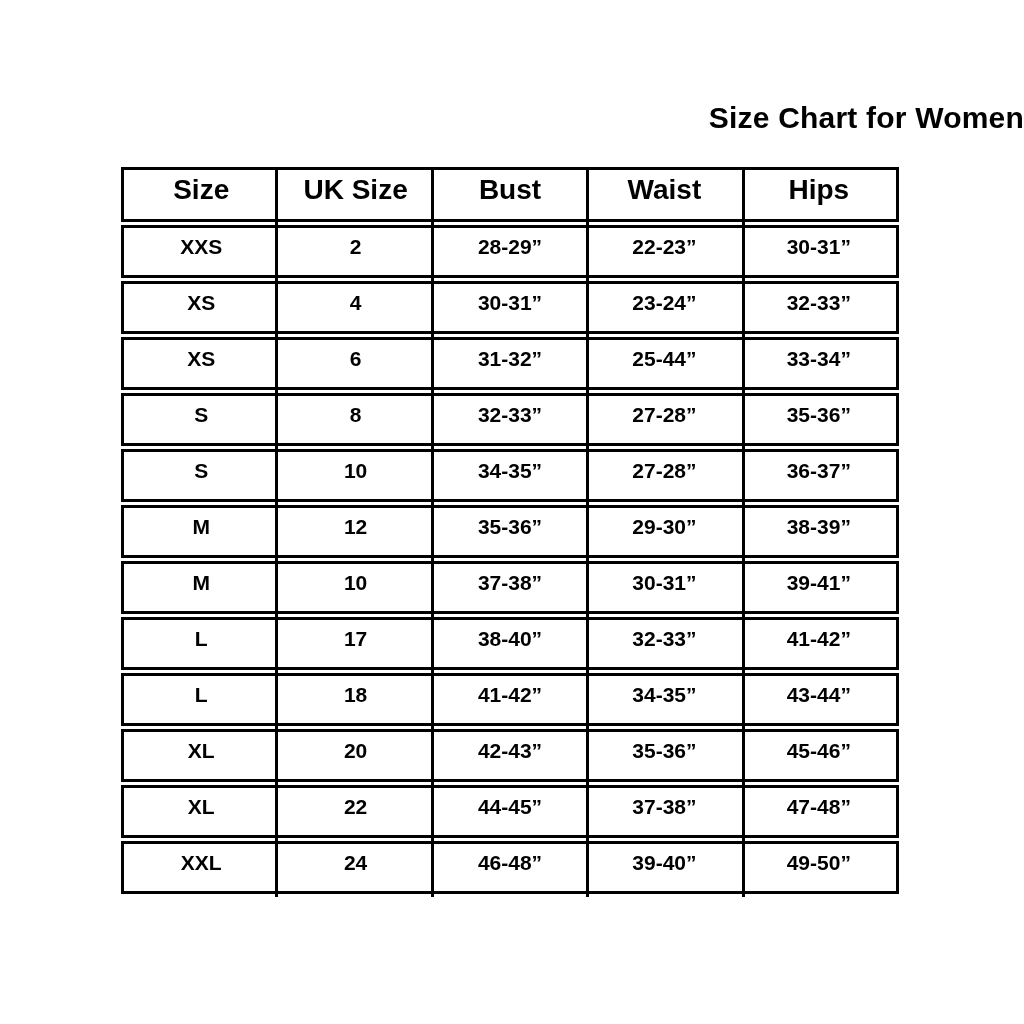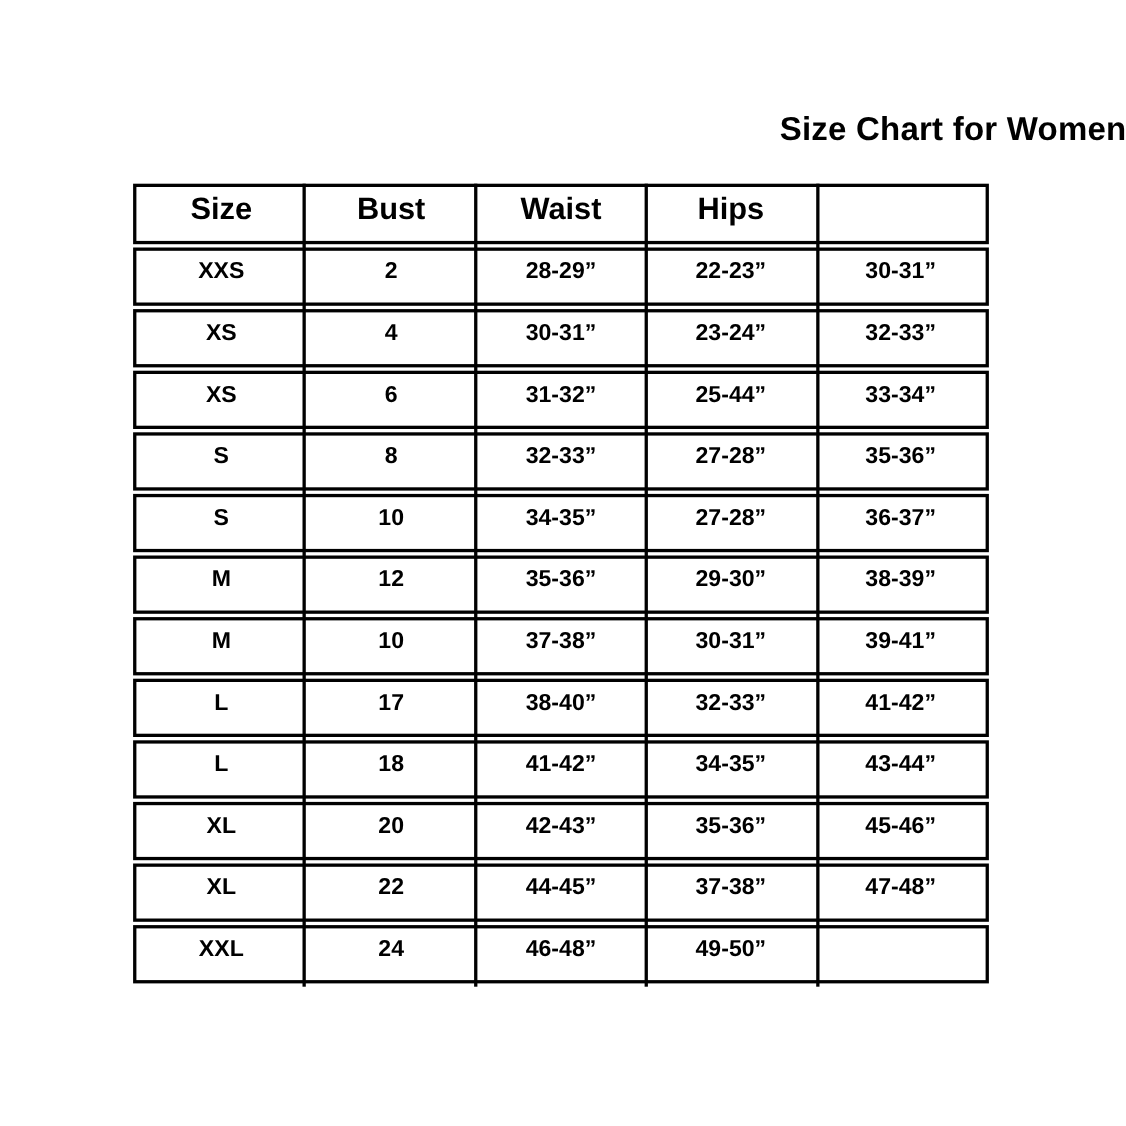--- a/index.html
+++ b/index.html
@@ -72,20 +72,21 @@
 <body>
 
 <div class="page">
 
   <div class="title">Size Chart for Women</div>
 
   <div class="table-wrap">
 
     <div class="row header">
       <div class="cell">Size</div>
+      <div class="cell">UK Size</div>
       <div class="cell">Bust</div>
       <div class="cell">Waist</div>
       <div class="cell">Hips</div>
     </div>
 
     <div class="row">
       <div class="cell">XXS</div>
       <div class="cell">2</div>
       <div class="cell">28-29”</div>
       <div class="cell">22-23”</div>
@@ -169,20 +170,21 @@
       <div class="cell">22</div>
       <div class="cell">44-45”</div>
       <div class="cell">37-38”</div>
       <div class="cell">47-48”</div>
     </div>
 
     <div class="row">
       <div class="cell">XXL</div>
       <div class="cell">24</div>
       <div class="cell">46-48”</div>
+      <div class="cell">39-40”</div>
       <div class="cell">49-50”</div>
     </div>
 
     <div class="col-sep s1"></div>
     <div class="col-sep s2"></div>
     <div class="col-sep s3"></div>
     <div class="col-sep s4"></div>
 
   </div>
 </div>

